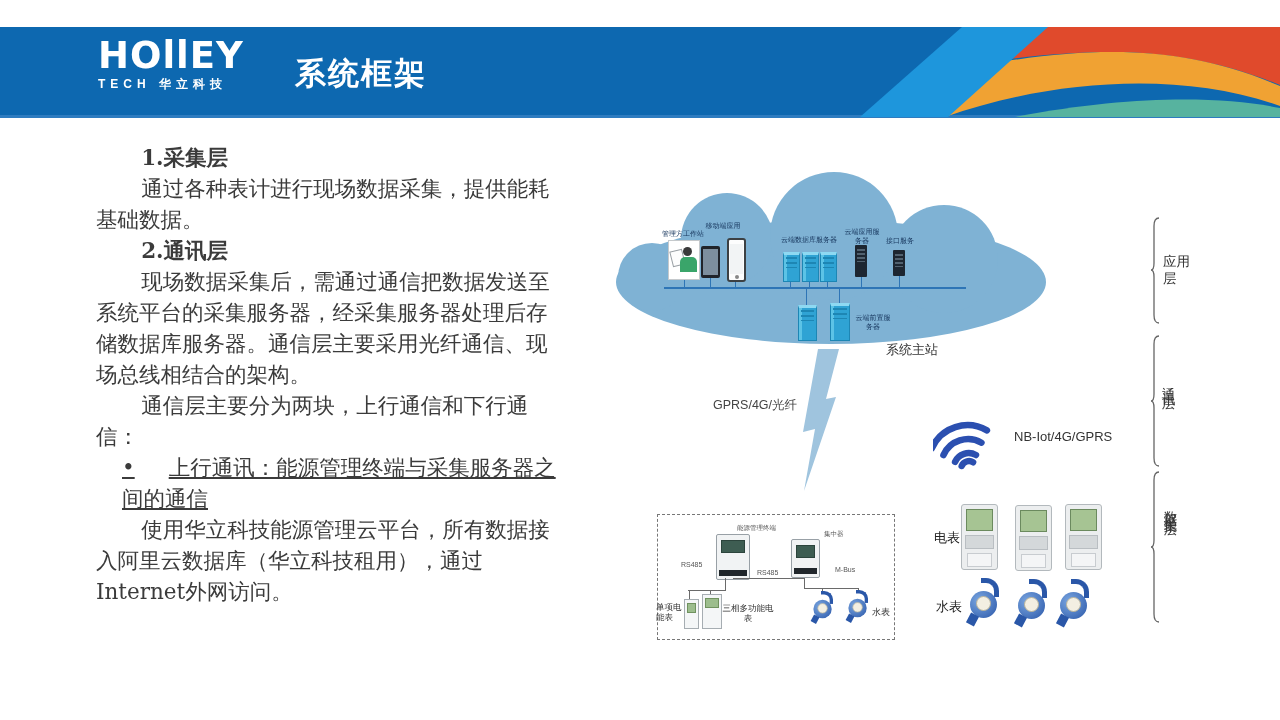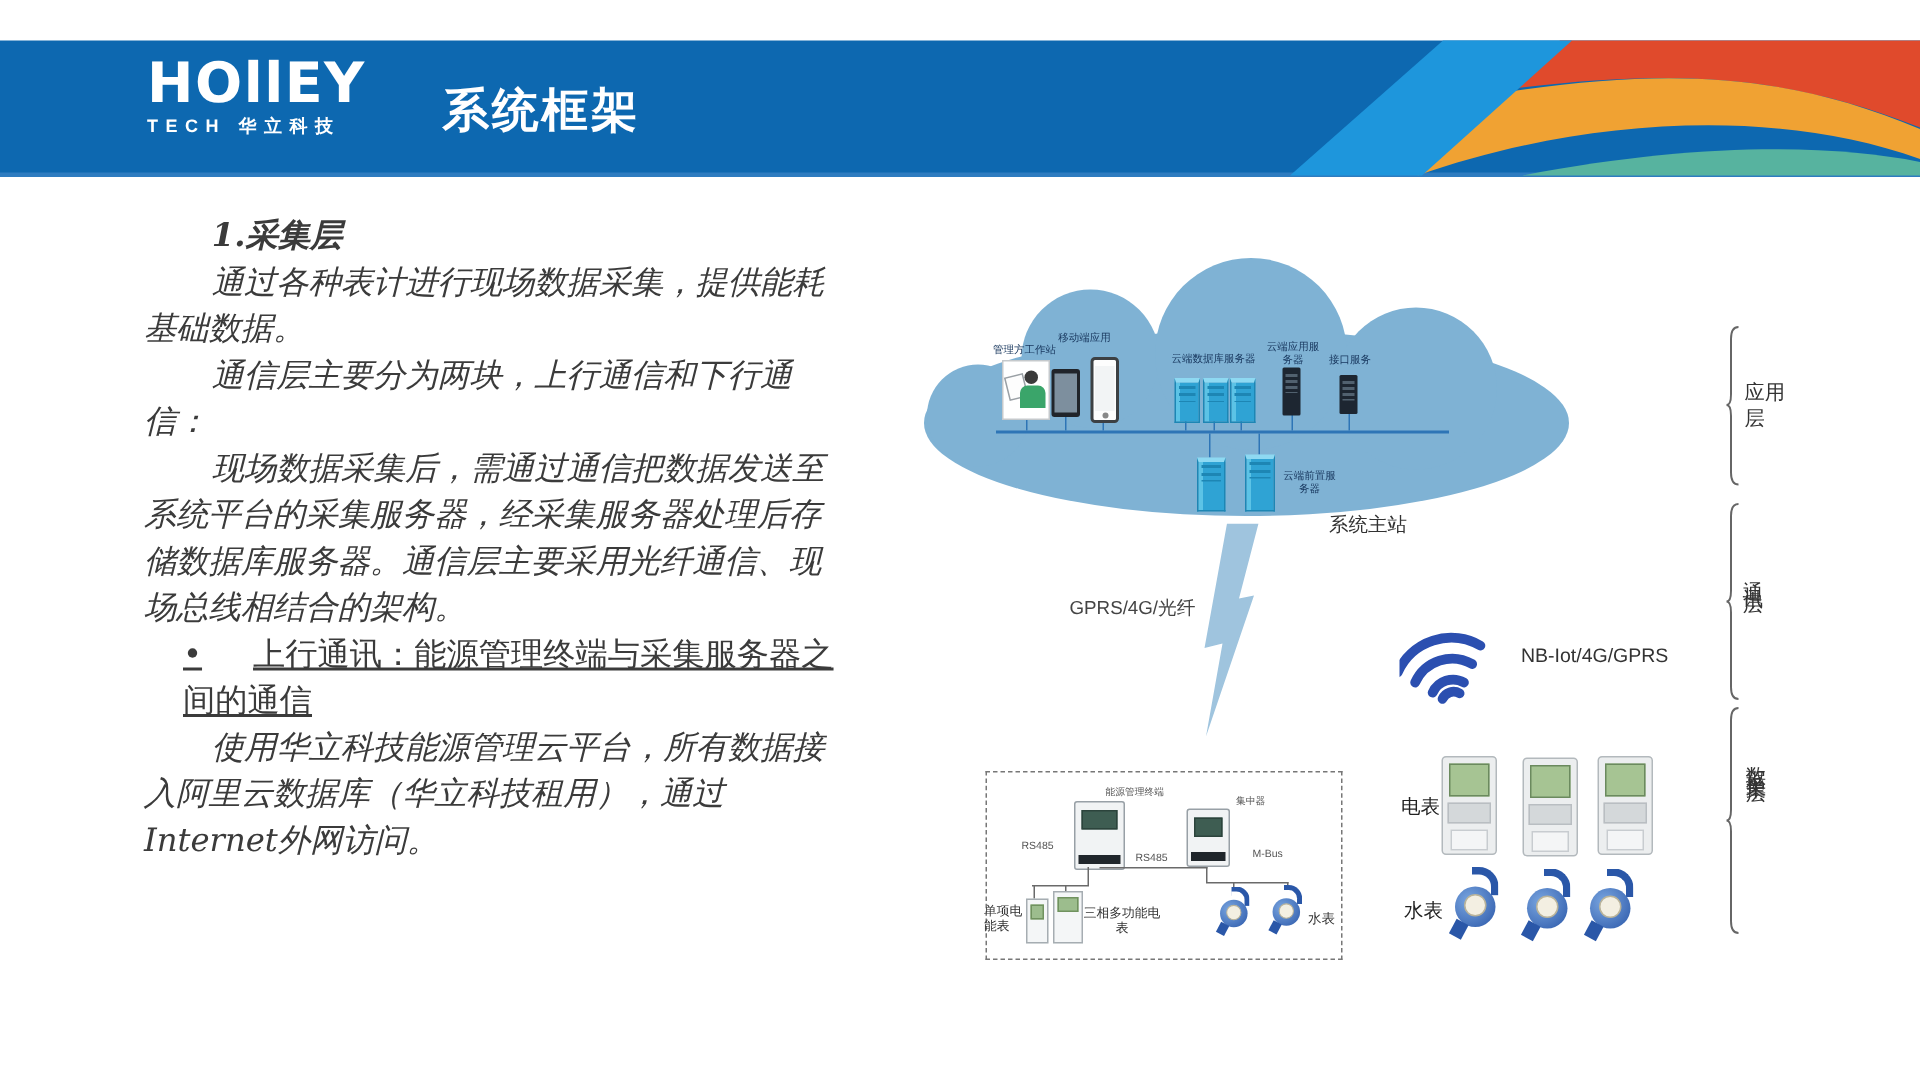--- a/index.html
+++ b/index.html
@@ -9,21 +9,21 @@
   #hdr{position:absolute;left:0;top:27px;width:1280px;height:88px;background:#0d68b0;
        border-bottom:3px solid #2e7cc0;}
   #logo{position:absolute;left:98px;top:10px;color:#fff;line-height:1;}
   #logo .lg{font-size:37px;font-weight:800;letter-spacing:1px;font-family:"DejaVu Sans",sans-serif;}
   #logo .sub{font-size:12px;font-weight:700;letter-spacing:5px;margin-top:4px;}
   #ttl{position:absolute;left:295px;top:26px;color:#fff;font-size:31px;font-weight:700;letter-spacing:2px;}
   #deco{position:absolute;right:0;top:0;}
   
   #txt{position:absolute;left:96px;top:142px;width:472px;color:#3b3b3b;
        font-family:"DejaVu Serif","Liberation Serif",serif;font-size:21.5px;line-height:31px;}
-  #txt p{margin:0;text-indent:2.1em;font-style:italic;}
+  #txt p{margin:0;text-indent:2.1em;}
   #txt p.h{font-weight:700;}
   #txt ul{margin:0;padding:0;list-style:none;}
   #txt li{padding-left:26px;text-indent:0;text-decoration:underline;}
   #txt li::before{content:"•";margin-right:34px;}
   
   .abs{position:absolute;}
   .lbl{position:absolute;color:#17365d;font-size:7px;line-height:8.5px;word-break:break-all;text-align:center;}
   .drop{position:absolute;width:1px;background:#2e75b6;}
   .wire{position:absolute;background:#6a6a6a;}
   .flbl{position:absolute;color:#555;word-break:break-all;}
@@ -86,22 +86,23 @@
   <svg id="deco" width="430" height="118" viewBox="0 0 430 118">
     <path d="M190,27 L430,27 L430,85 C330,45 250,48 150,60 Z" fill="#e04a2c"></path>
     <path d="M95,117 C200,80 330,70 430,106 L430,86 C340,48 260,45 150,62 Z" fill="#f0a233"></path>
     <path d="M430,117 L165,117 C280,95 370,96 430,108 Z" fill="#57b39f"></path>
     <polygon points="112,27 198,27 98,117 10,117" fill="#1e96dc"></polygon>
   </svg>
 
   <div id="txt">
     <p class="h">1.采集层</p>
     <p>通过各种表计进行现场数据采集，提供能耗基础数据。</p>
+    <p class="h">2.通讯层</p>
+    <p>现场数据采集后，需通过通信把数据发送至系统平台的采集服务器，经采集服务器处理后存储数据库服务器。通信层主要采用光纤通信、现场总线相结合的架构。</p>
     <p>通信层主要分为两块，上行通信和下行通信：</p>
-    <p>现场数据采集后，需通过通信把数据发送至系统平台的采集服务器，经采集服务器处理后存储数据库服务器。通信层主要采用光纤通信、现场总线相结合的架构。</p>
     <ul>
       <li>上行通讯：能源管理终端与采集服务器之间的通信</li>
     </ul>
     <p>使用华立科技能源管理云平台，所有数据接入阿里云数据库（华立科技租用），通过Internet外网访问。</p>
   </div>
 
   <svg class="abs" style="left:612px;top:167px;" width="438" height="182" viewBox="0 0 438 182">
     <g fill="#7fb2d4">
       <ellipse cx="219" cy="115" rx="215" ry="62"></ellipse>
       <circle cx="115" cy="72" r="46"></circle>

